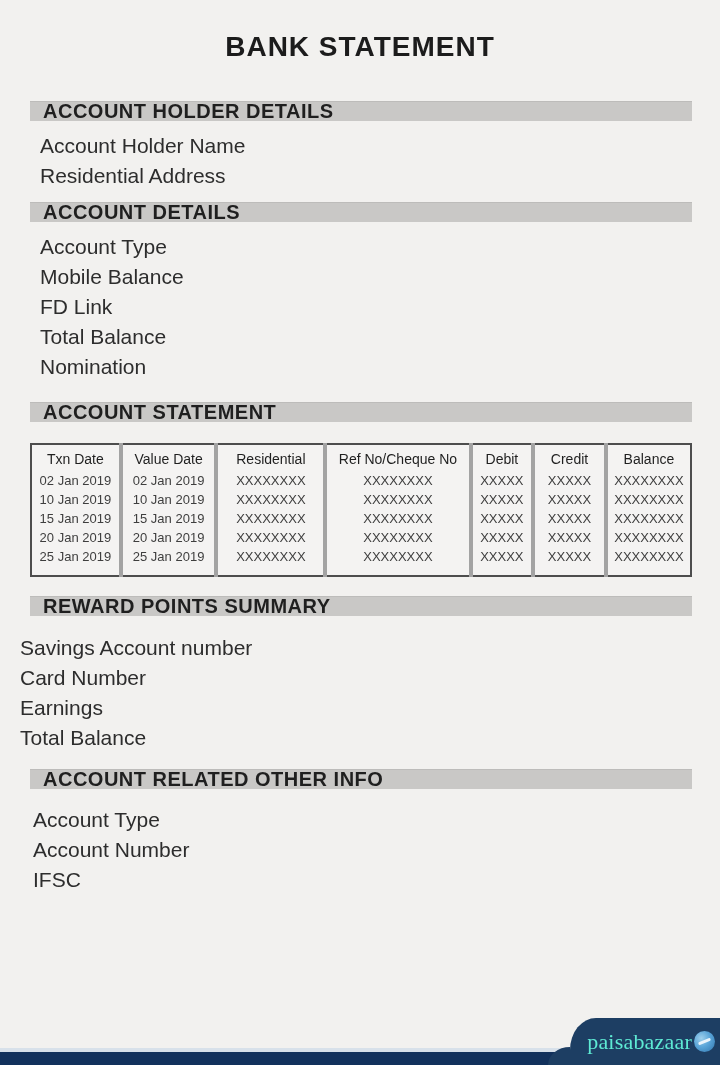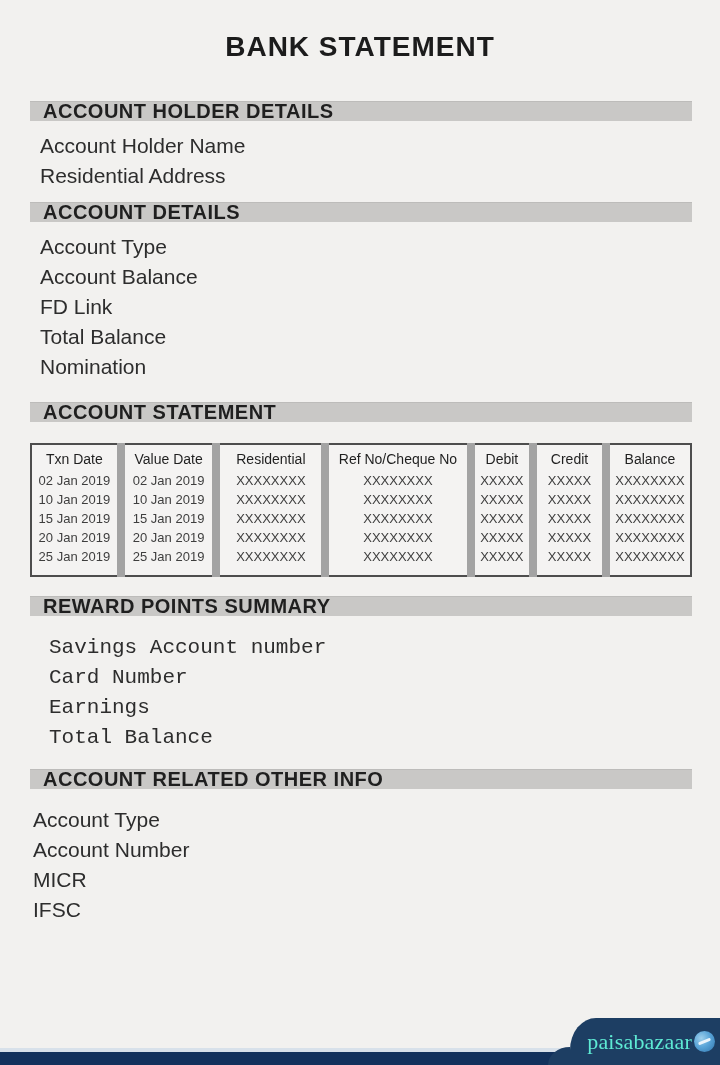--- a/index.html
+++ b/index.html
@@ -26,36 +26,36 @@
     border-top:1px solid #bdbcba;
   }
   .bar-1{margin-top:36px;}
   .bar-2{margin-top:11px;}
   .bar-3{margin-top:20px;}
   .bar-4{margin-top:19px;}
   .bar-5{margin-top:16px;}
   .item-list{margin:0;padding:0;list-style:none;}
   .list-1{margin:10px 0 0 40px;}
   .list-2{margin:10px 0 0 40px;}
-  .list-4{margin:17px 0 0 49px;font-family:Liberation Mono, monospace;}
+  .list-4{margin:17px 0 0 20px;}
   .list-5{margin:16px 0 0 33px;}
   .item-list li{
     font-size:21px;line-height:30px;color:#2d2d2d;
   }
   
   .stmt-table{
     margin:21px 28px 0 30px;
     width:662px;box-sizing:border-box;
     border:2px solid #4d4d4d;
     border-collapse:collapse;
     table-layout:fixed;
     background:#f4f3f2;
   }
   .stmt-table th,.stmt-table td{
-    border-left:8px solid #a3a3a3;
+    border-left:4px solid #a3a3a3;
     text-align:center;vertical-align:middle;
     overflow:hidden;white-space:nowrap;
     padding:0;
   }
   .stmt-table th:first-child,.stmt-table td:first-child{border-left:none;}
   .stmt-table th{
     font-size:14px;font-weight:normal;color:#1f1f1f;
     padding:6px 0 4px 0;
   }
   .stmt-table td{
@@ -114,21 +114,21 @@
 <ul class="item-list list-1">
   <li>Account Holder Name</li>
   <li>Residential Address</li>
 </ul>
 
 <div class="section-bar bar-2">
   <span>ACCOUNT DETAILS</span>
 </div>
 <ul class="item-list list-2">
   <li>Account Type</li>
-  <li>Account Balance</li>
+  <li>Mobile Balance</li>
   <li>FD Link</li>
   <li>Total Balance</li>
   <li>Nomination</li>
 </ul>
 
 <div class="section-bar bar-3">
   <span>ACCOUNT STATEMENT</span>
 </div>
 
 <table class="stmt-table">
@@ -210,21 +210,20 @@
   <li>Earnings</li>
   <li>Total Balance</li>
 </ul>
 
 <div class="section-bar bar-5">
   <span>ACCOUNT RELATED OTHER INFO</span>
 </div>
 <ul class="item-list list-5">
   <li>Account Type</li>
   <li>Account Number</li>
-  <li>MICR</li>
   <li>IFSC</li>
 </ul>
 
 <div class="footer-pale-strip"></div>
 <div class="footer-bar"></div>
 <div class="brand-badge">
   <span class="brand-text">paisabazaar</span>
   <span class="globe-icon"></span>
 </div>
 

